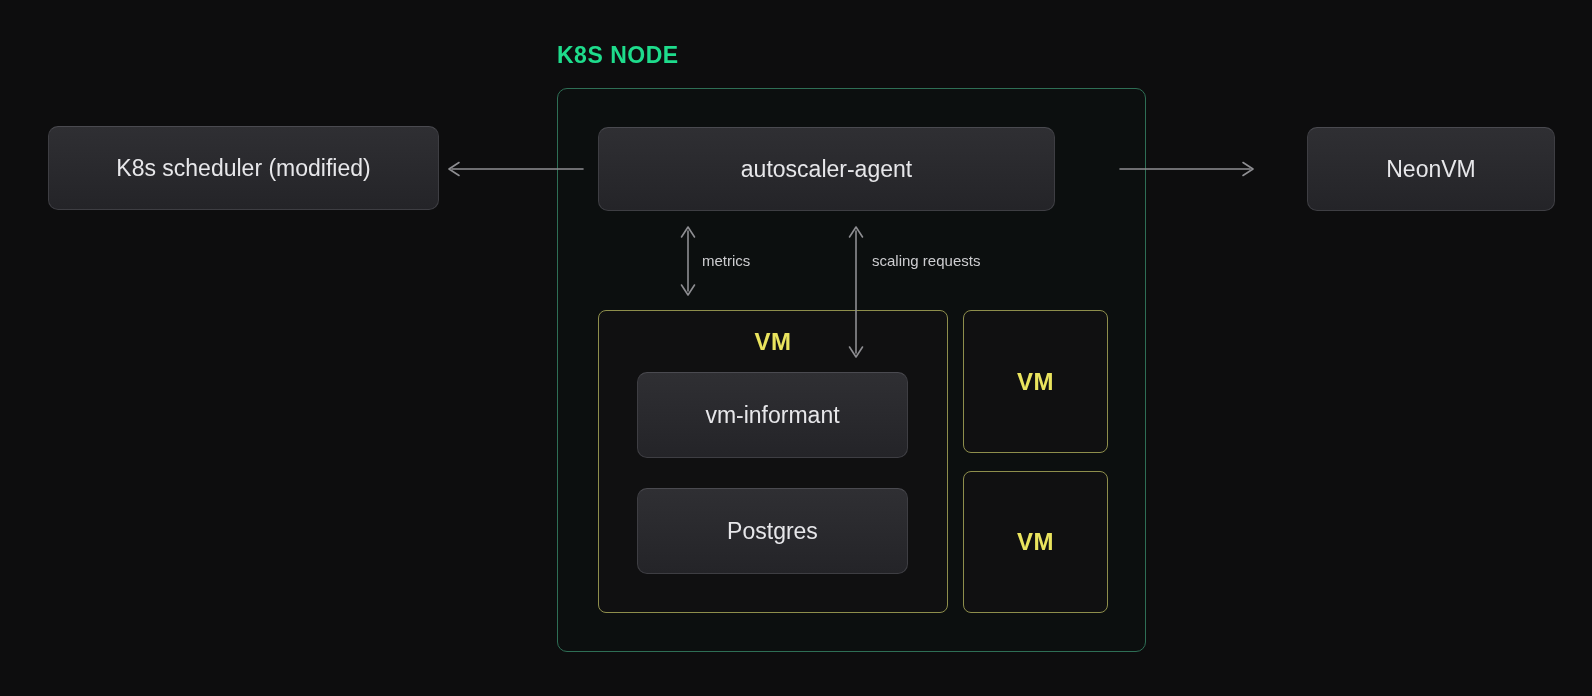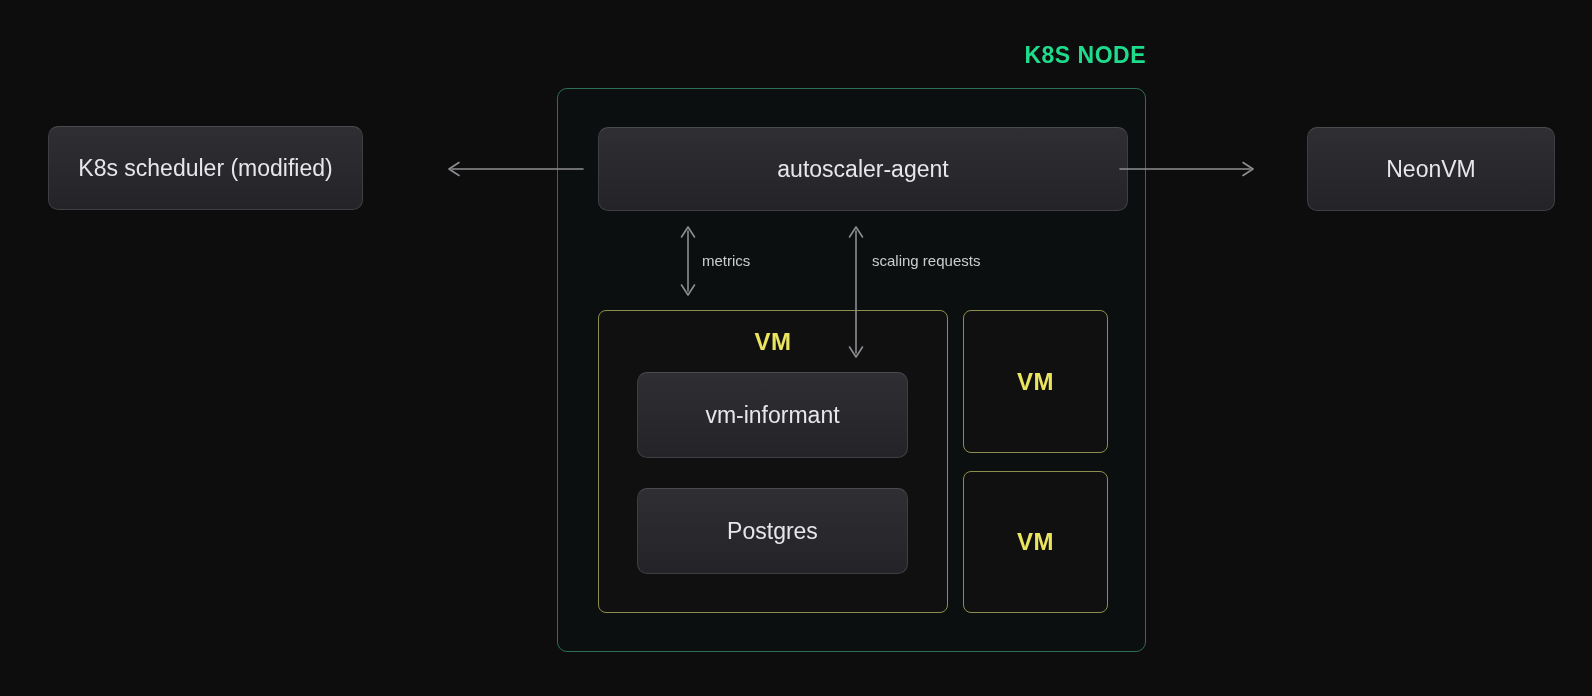--- a/index.html
+++ b/index.html
@@ -17,39 +17,39 @@
     --edge-label-text:#cdcdd0;
   }
   html,body{margin:0;padding:0;background:var(--bg);}
   .canvas{
     position:relative;width:1592px;height:696px;overflow:hidden;
     background:var(--bg);
     font-family:"Liberation Sans","DejaVu Sans",sans-serif;
   }
   .k8s-title{
     position:absolute;left:557px;top:42px;width:589px;
-    text-align:right;color:var(--accent-green);
+    text-align:left;color:var(--accent-green);
     font-size:23px;font-weight:bold;letter-spacing:0.5px;
   }
   .k8s-box{
     position:absolute;left:557px;top:88px;width:589px;height:564px;
     border:1.5px solid var(--green-border);border-radius:10px;
     box-sizing:border-box;background:rgba(30,220,140,0.015);
   }
   .gbox{
     position:absolute;box-sizing:border-box;
     background:linear-gradient(180deg,var(--gray-box-top) 0%,var(--gray-box-bottom) 100%);
     border:1px solid var(--gray-box-border);
     border-top-color:var(--gray-box-border-top);
     border-radius:10px;
     display:flex;align-items:center;justify-content:center;
     color:var(--box-text);font-size:23px;
   }
-  .scheduler{left:48px;top:126px;width:315px;height:84px;}
-  .autoscaler{left:598px;top:127px;width:530px;height:84px;}
+  .scheduler{left:48px;top:126px;width:391px;height:84px;}
+  .autoscaler{left:598px;top:127px;width:457px;height:84px;}
   .neonvm{left:1268px;top:127px;width:248px;height:84px;margin-left:39px;}
   .vm-informant{left:637px;top:372px;width:271px;height:86px;}
   .postgres{left:637px;top:488px;width:271px;height:86px;}
   .ybox{
     position:absolute;box-sizing:border-box;
     border:1.5px solid var(--yellow-border);border-radius:8px;
     background:#101011;
   }
   .vm-group{left:598px;top:310px;width:350px;height:303px;}
   .vm-small-top{left:963px;top:310px;width:145px;height:143px;}

